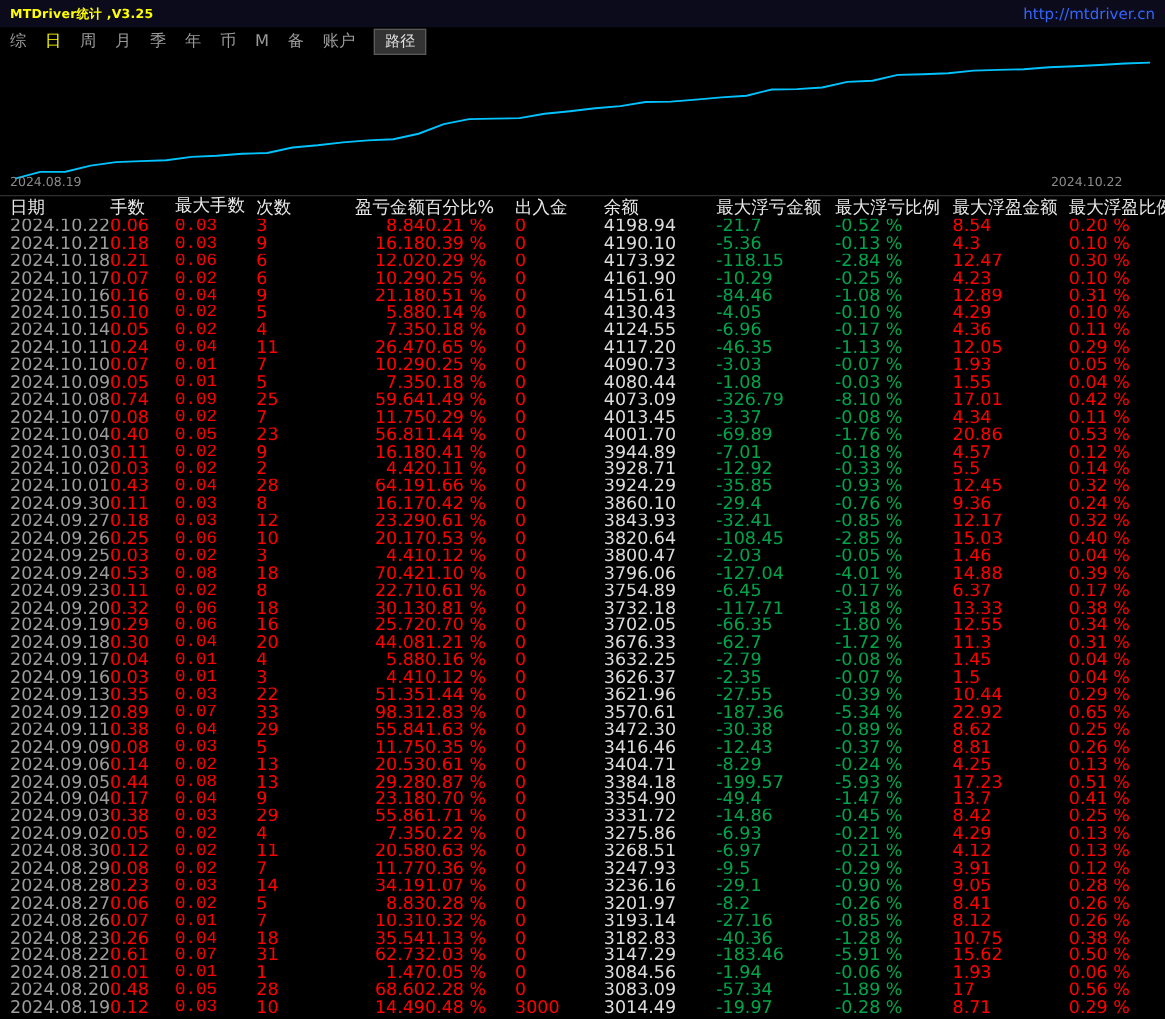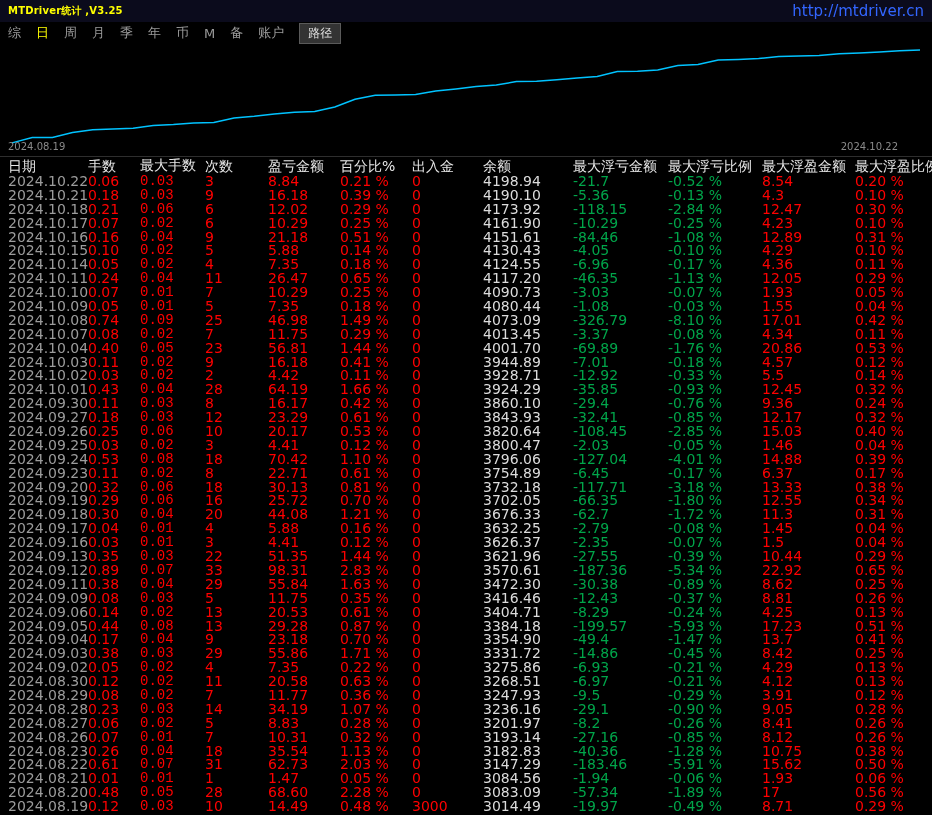--- a/index.html
+++ b/index.html
@@ -3,21 +3,21 @@
 <meta charset="utf-8">
 <style>
   html,body{margin:0;padding:0;background:#000;width:932px;height:815px;overflow:hidden;
     font-family:"DejaVu Sans","Liberation Sans",sans-serif;}
   #app{width:932px;height:815px;background:#000;position:relative;}
 
   
   .titlebar{height:22px;background:#0b0b1c;display:flex;align-items:center;
     justify-content:space-between;padding:0 8px;box-sizing:border-box;}
   .app-title{color:#ffff00;font-size:10px;font-weight:700;letter-spacing:0.2px;}
-  .app-url{color:#3366ff;font-size:15px;text-decoration:none;cursor:pointer;}
+  .app-url{color:#3366ff;font-size:12px;text-decoration:none;cursor:pointer;}
 
   
   .menubar{height:22px;background:#000;display:flex;align-items:center;padding:0 8px;box-sizing:border-box;}
   .menubar .mi{color:#9a9a9a;font-size:13px;margin-right:15px;cursor:pointer;}
   .menubar .mi.active{color:#ffff00;}
   .path-btn{background:#333;border:1px solid #5a5a5a;color:#e0e0e0;
     font-size:12px;padding:1px 8px;cursor:pointer;font-family:inherit;}
 
   
   .chart-panel{position:relative;height:112px;background:#000;border-bottom:1px solid #2e2e2e;}
@@ -25,21 +25,21 @@
   .axis-label{position:absolute;bottom:4px;color:#8a8a8a;font-size:10px;}
   .axis-label.start{left:8px;}
   .axis-label.end{right:34px;}
 
   
   .stats-table{padding-left:8px;font-size:14px;}
   .thead{display:flex;height:18px;line-height:18px;color:#e8e8e8;}
   .trow{display:flex;height:13.9px;line-height:13.9px;}
   .cell{white-space:nowrap;overflow:hidden;text-align:left;flex:0 0 auto;}
   .col0{width:80px;} .col1{width:52px;} .col2{width:65px;font-family:Liberation Mono, monospace;} .col3{width:63px;}
-  .col4{width:72px;} .col5{width:72px;} .col6{width:71px;} .col7{width:90px;}
+  .col4{width:72px;text-align:right;} .col5{width:72px;} .col6{width:71px;} .col7{width:90px;}
   .col8{width:95px;} .col9{width:94px;} .col10{width:93px;} .col11{width:77px;}
   .c-date{color:#9c9c9c;}
   .c-red{color:#ff0000;}
   .c-bal{color:#dcdcdc;}
   .c-green{color:#00a54a;}
 </style>
 </head>
 <body>
 
 <div id="app">
@@ -227,21 +227,21 @@
           <div class="cell col8 c-green">-1.08</div>
           <div class="cell col9 c-green">-0.03 %</div>
           <div class="cell col10 c-red">1.55</div>
           <div class="cell col11 c-red">0.04 %</div>
         </div>
         <div class="trow">
           <div class="cell col0 c-date">2024.10.08</div>
           <div class="cell col1 c-red">0.74</div>
           <div class="cell col2 c-red">0.09</div>
           <div class="cell col3 c-red">25</div>
-          <div class="cell col4 c-red">46.98</div>
+          <div class="cell col4 c-red">59.64</div>
           <div class="cell col5 c-red">1.49 %</div>
           <div class="cell col6 c-red">0</div>
           <div class="cell col7 c-bal">4073.09</div>
           <div class="cell col8 c-green">-326.79</div>
           <div class="cell col9 c-green">-8.10 %</div>
           <div class="cell col10 c-red">17.01</div>
           <div class="cell col11 c-red">0.42 %</div>
         </div>
         <div class="trow">
           <div class="cell col0 c-date">2024.10.07</div>
@@ -722,20 +722,20 @@
         <div class="trow">
           <div class="cell col0 c-date">2024.08.19</div>
           <div class="cell col1 c-red">0.12</div>
           <div class="cell col2 c-red">0.03</div>
           <div class="cell col3 c-red">10</div>
           <div class="cell col4 c-red">14.49</div>
           <div class="cell col5 c-red">0.48 %</div>
           <div class="cell col6 c-red">3000</div>
           <div class="cell col7 c-bal">3014.49</div>
           <div class="cell col8 c-green">-19.97</div>
-          <div class="cell col9 c-green">-0.49 %</div>
+          <div class="cell col9 c-green">-0.28 %</div>
           <div class="cell col10 c-red">8.71</div>
           <div class="cell col11 c-red">0.29 %</div>
         </div>
       </div>
   </section>
 
 </div>
 
 </body></html>

